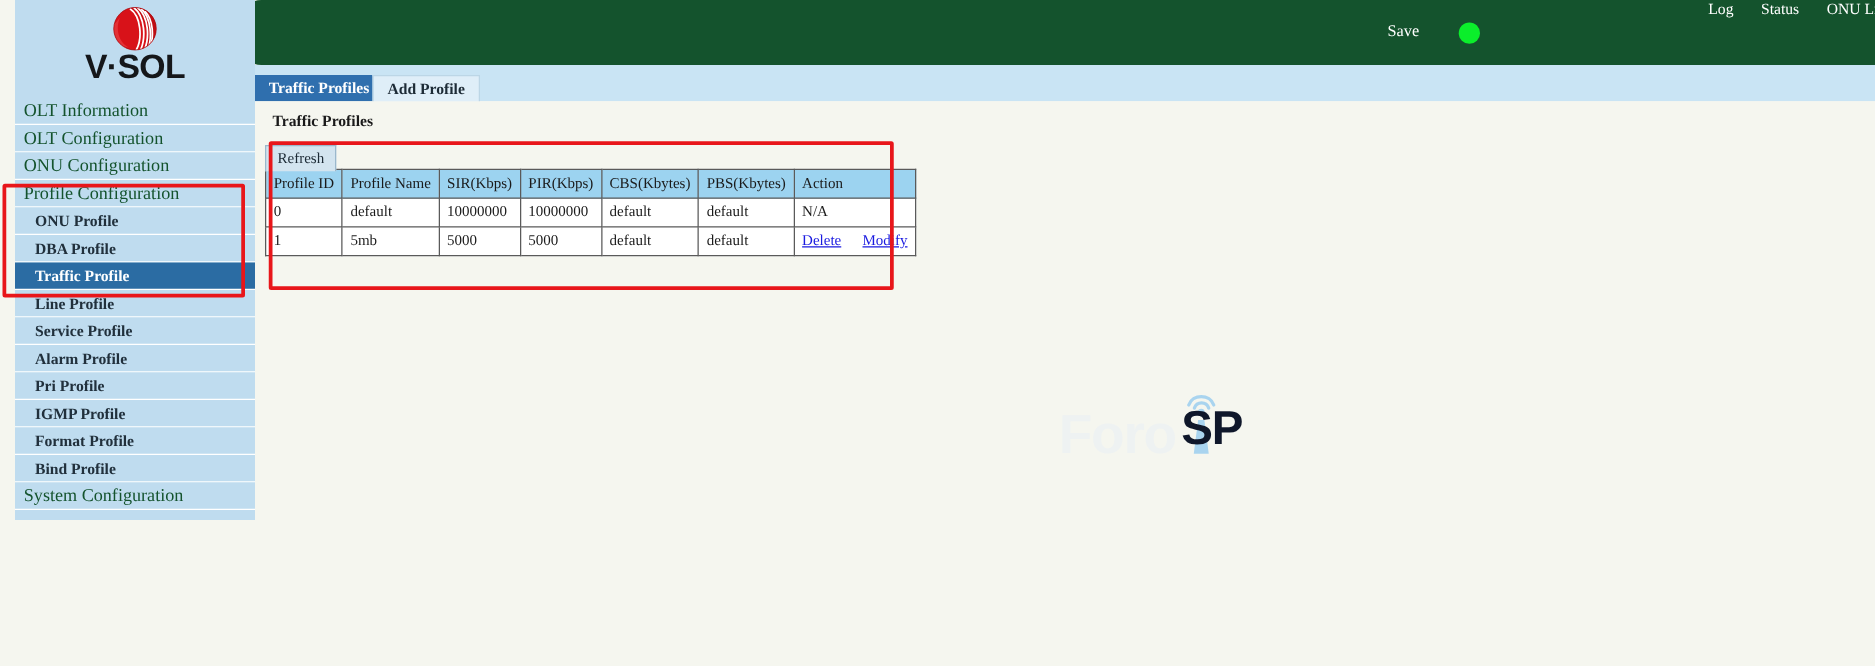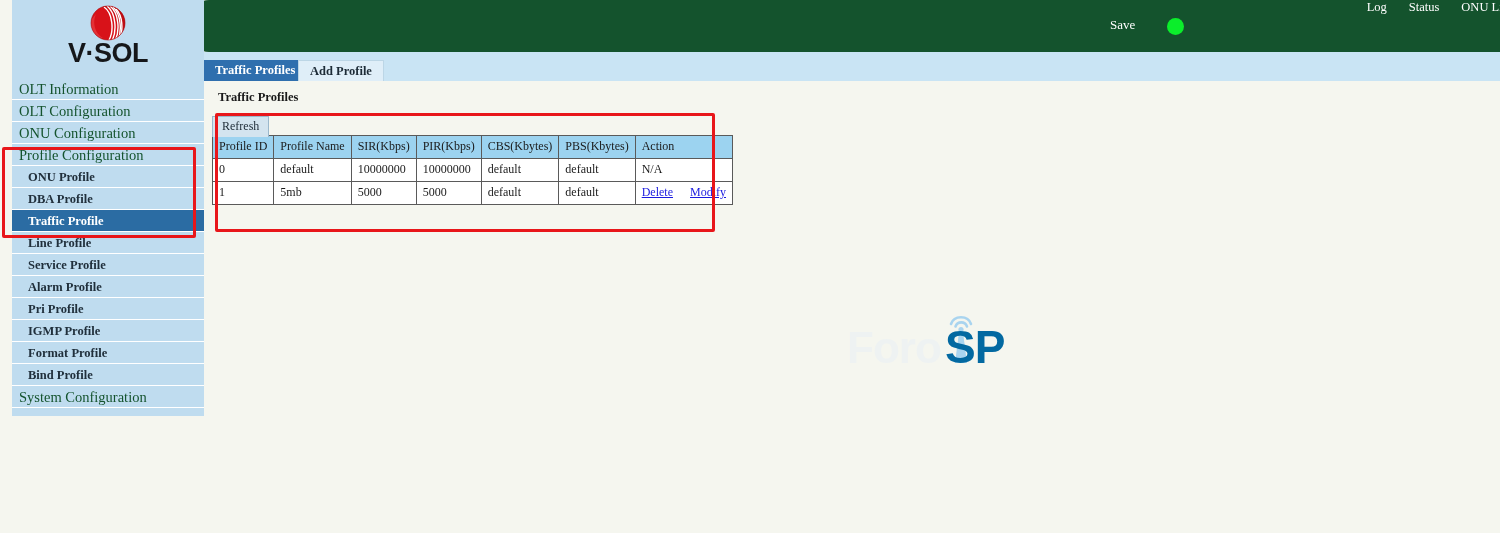--- a/index.html
+++ b/index.html
@@ -255,22 +255,22 @@
     font-size: 44px;
     color: #eef2f2;
     letter-spacing: -1px;
     line-height: 1;
   }
   #wm-isp {
     position: absolute;
     left: 98px; top: 18px;
     font-family: "Liberation Sans", sans-serif;
     font-weight: bold;
-    font-size: 46px;
-    color: #0369a1;
+    font-size: 38px;
+    color: #0f172a;
     letter-spacing: -1px;
     line-height: 1;
   }
   #wm-tower {
     position: absolute;
     left: 96px; top: 0px;
     width: 44px; height: 60px;
   }
 </style>
 </head>

